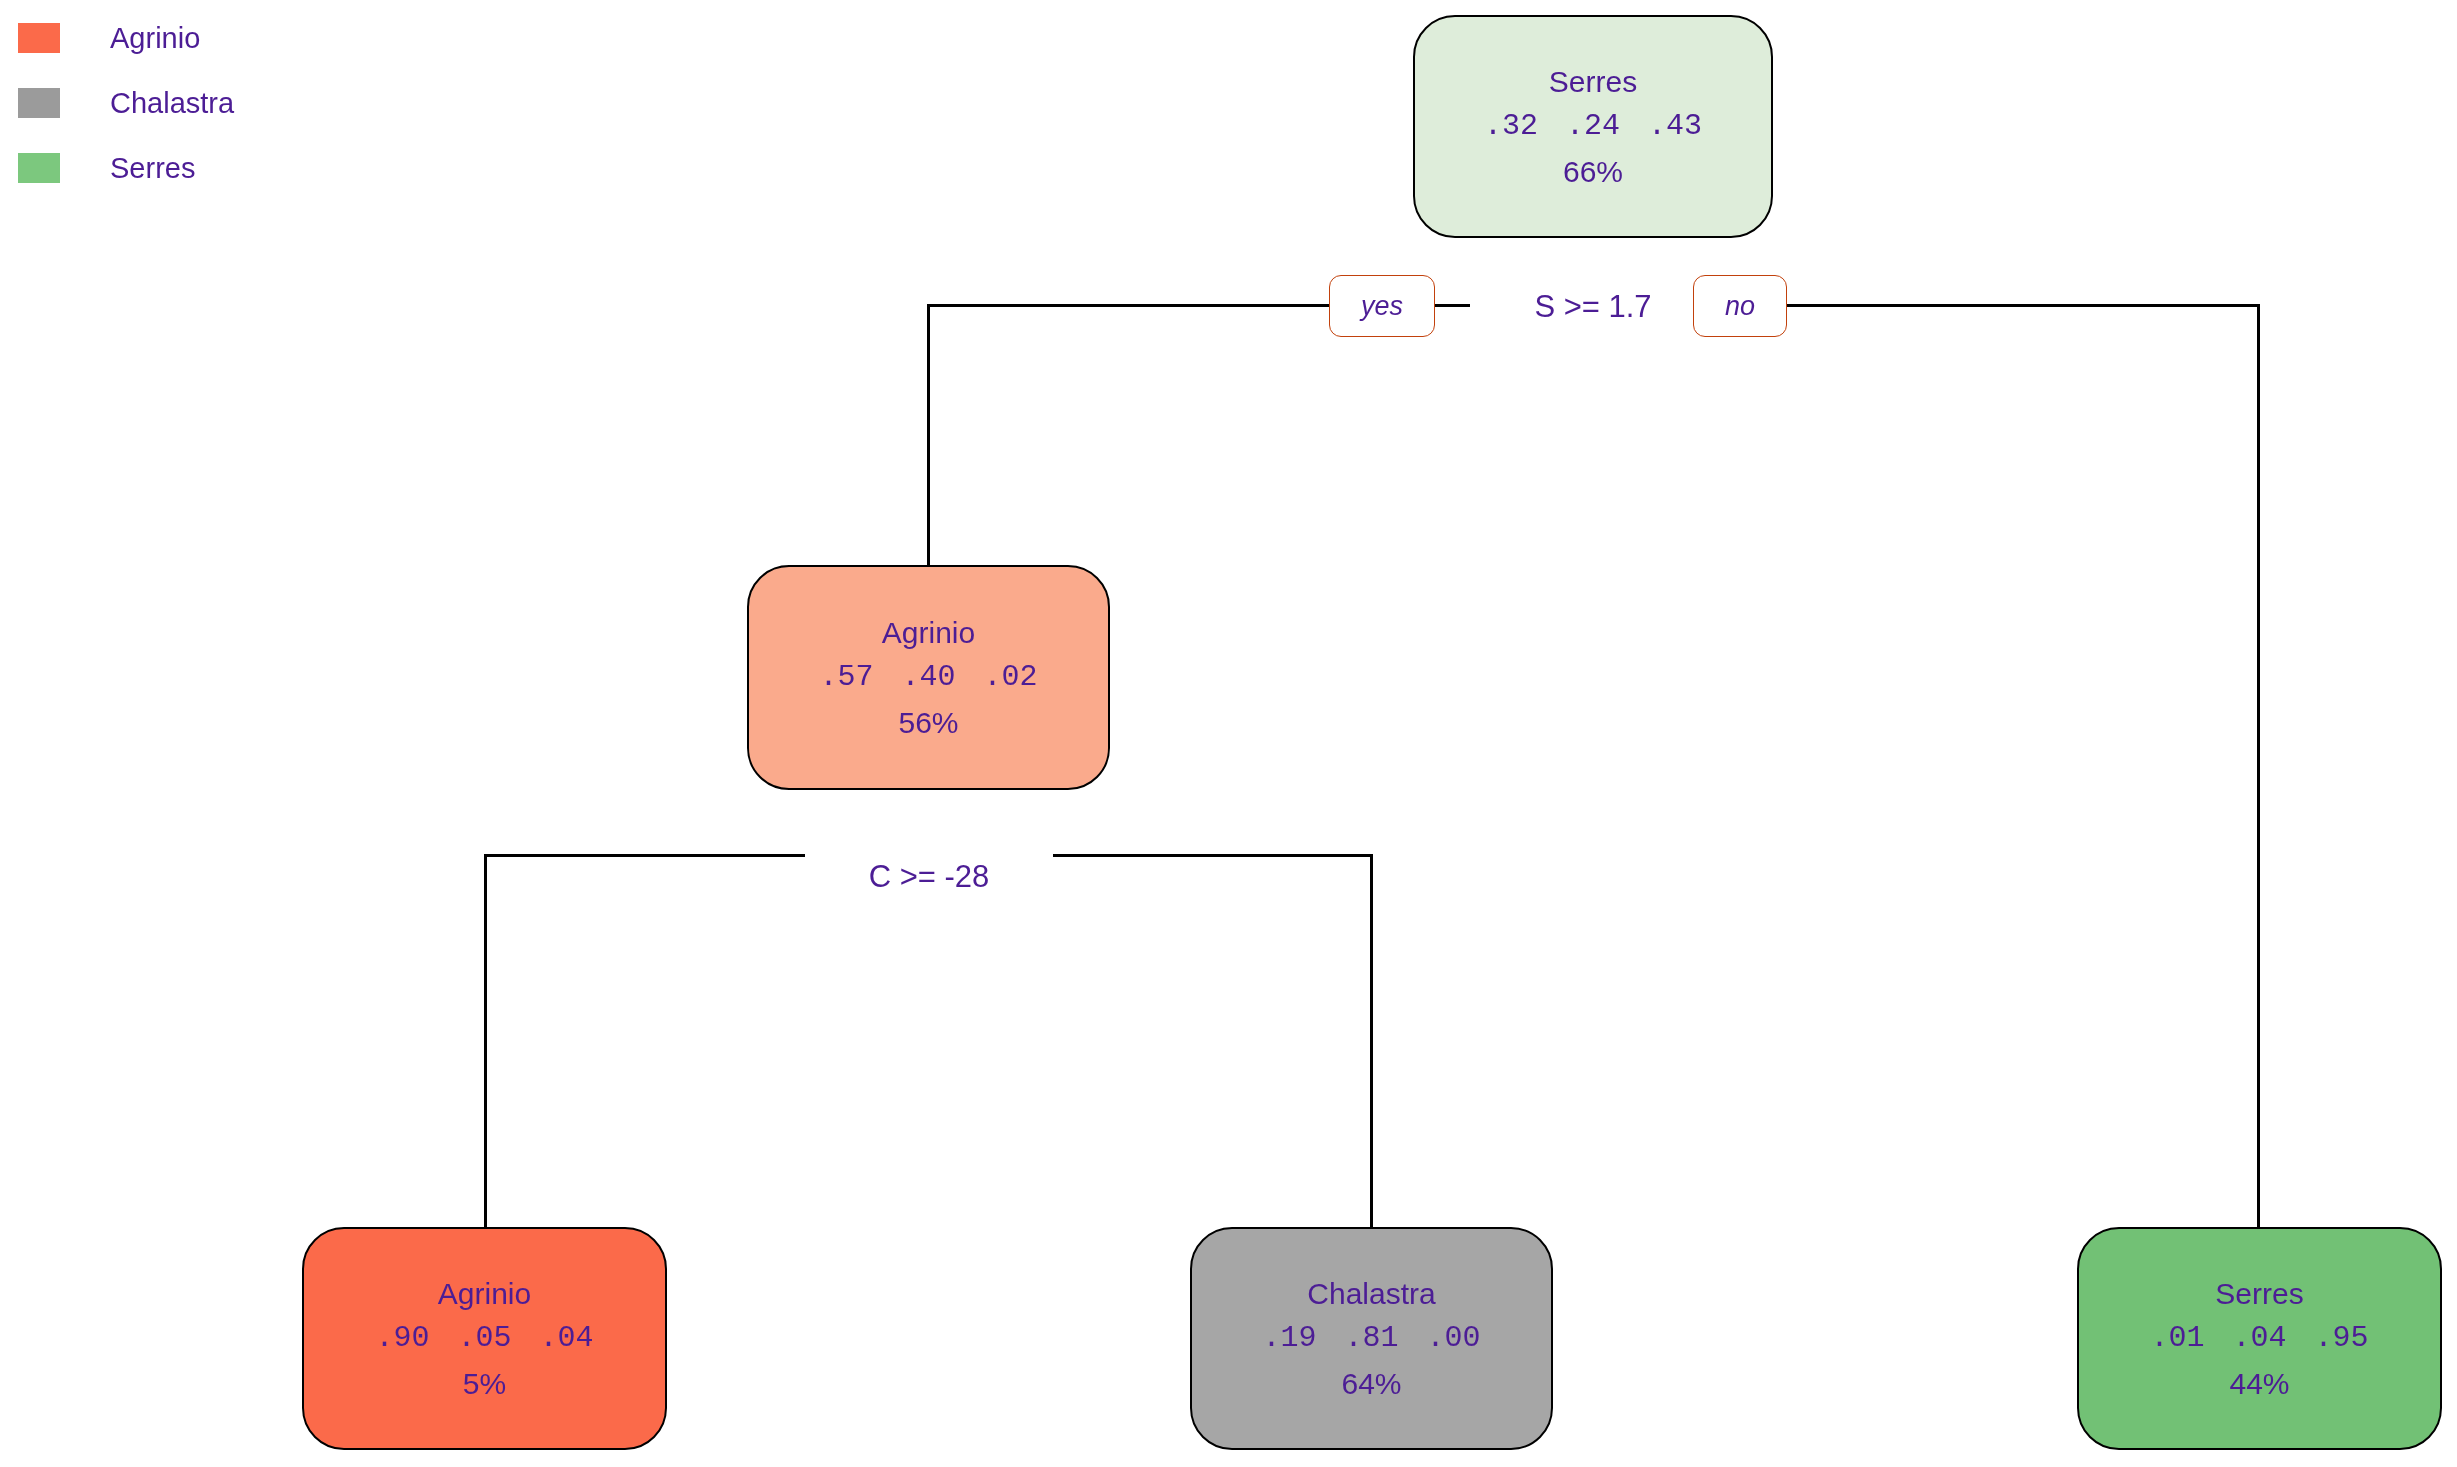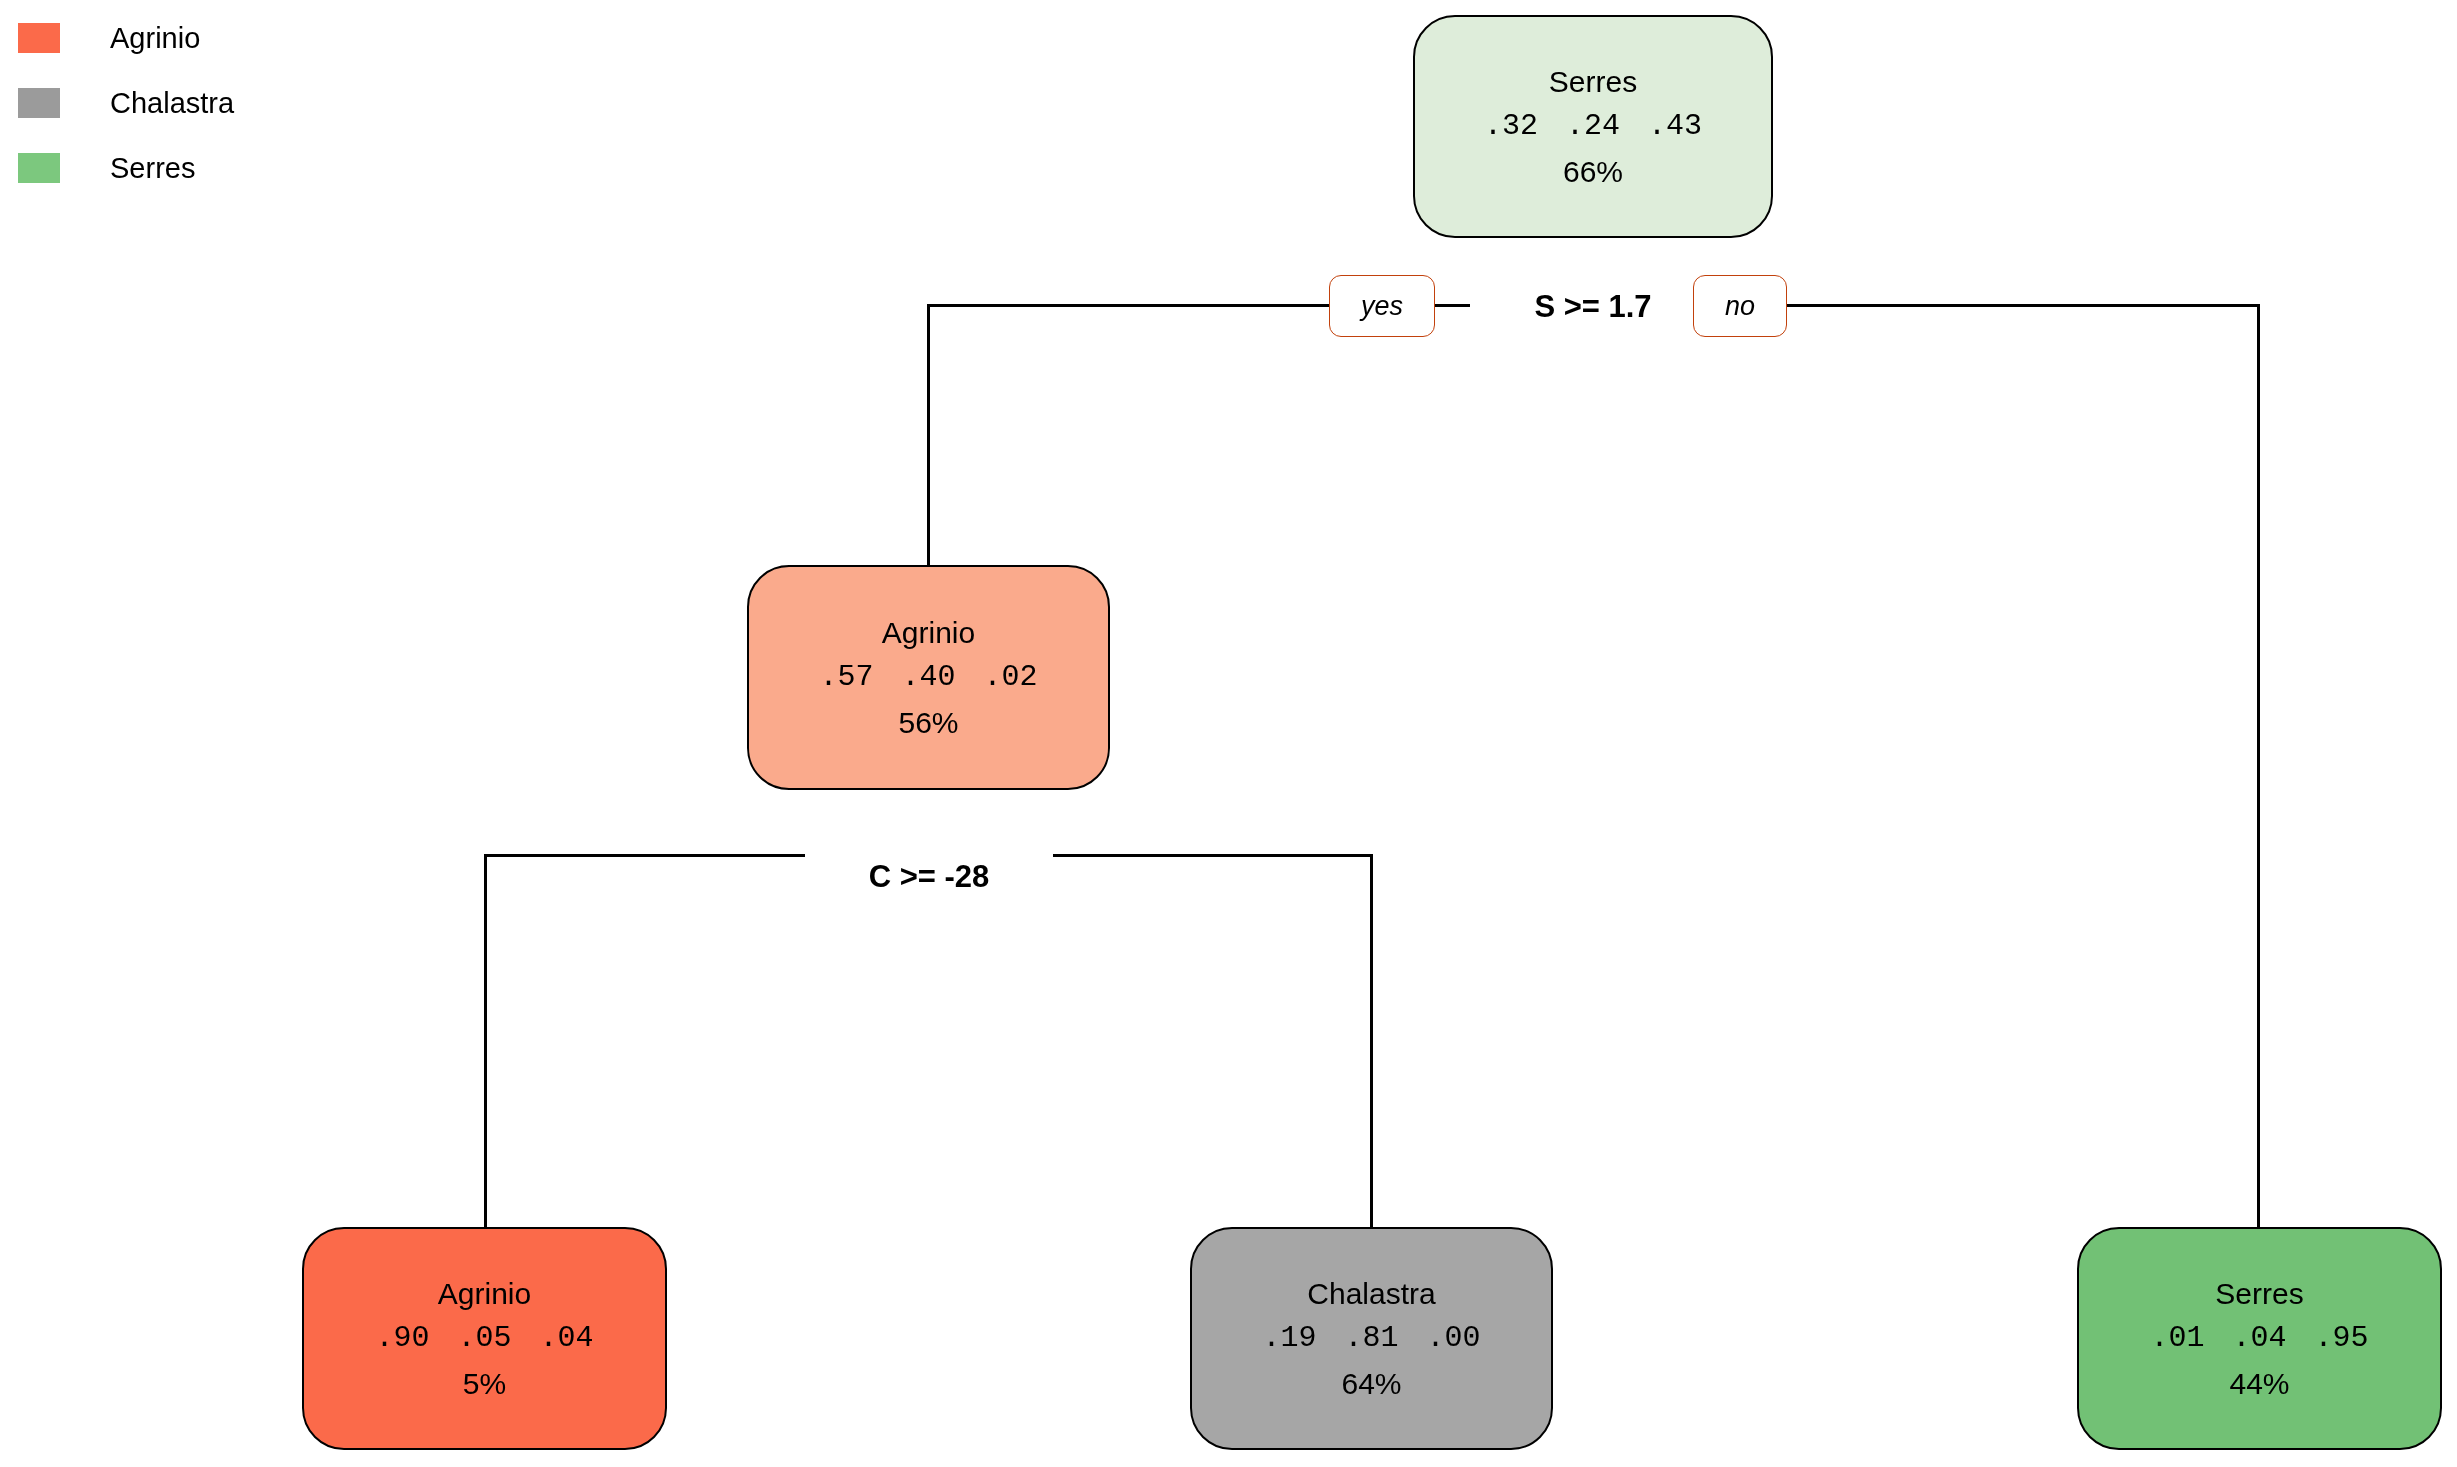--- a/index.html
+++ b/index.html
@@ -2,21 +2,21 @@
 <html><head>
 <meta charset="utf-8">
 <style>
   html, body { margin: 0; padding: 0; background: #ffffff; }
   .canvas {
     position: relative;
     width: 2457px;
     height: 1467px;
     background: #ffffff;
     font-family: "Liberation Sans", sans-serif;
-    color: #000000;
+    color: #4c1d95;
     overflow: hidden;
   }
 
   
   .legend-row {
     position: absolute;
     left: 18px;
     display: flex;
     align-items: center;
     height: 34px;
@@ -39,21 +39,21 @@
     background: #000000;
     z-index: 1;
   }
 
   
   .split-label {
     position: absolute;
     z-index: 2;
     background: #ffffff;
     font-size: 31px;
-    font-weight: 700;
+    font-weight: 400;
     display: flex;
     align-items: center;
     justify-content: center;
     white-space: nowrap;
   }
 
   
   .yn-box {
     position: absolute;
     z-index: 2;

